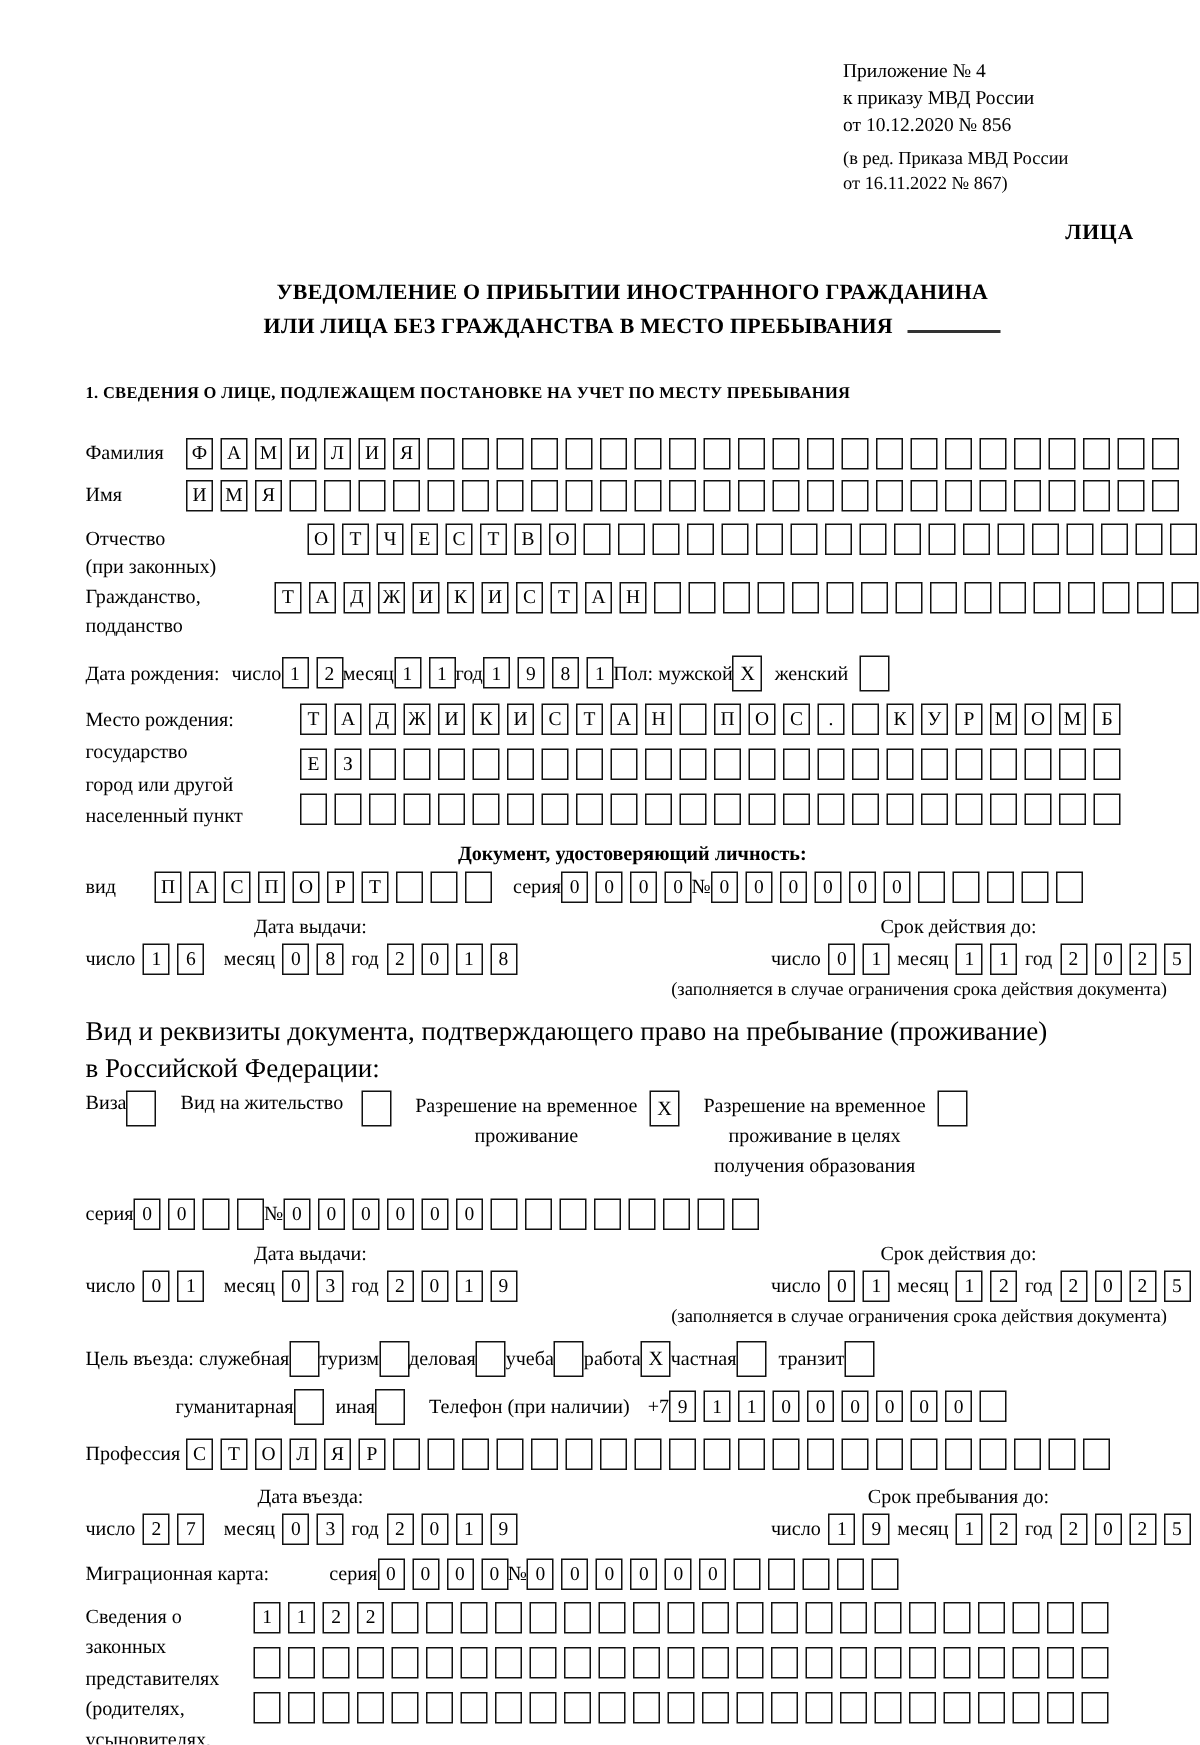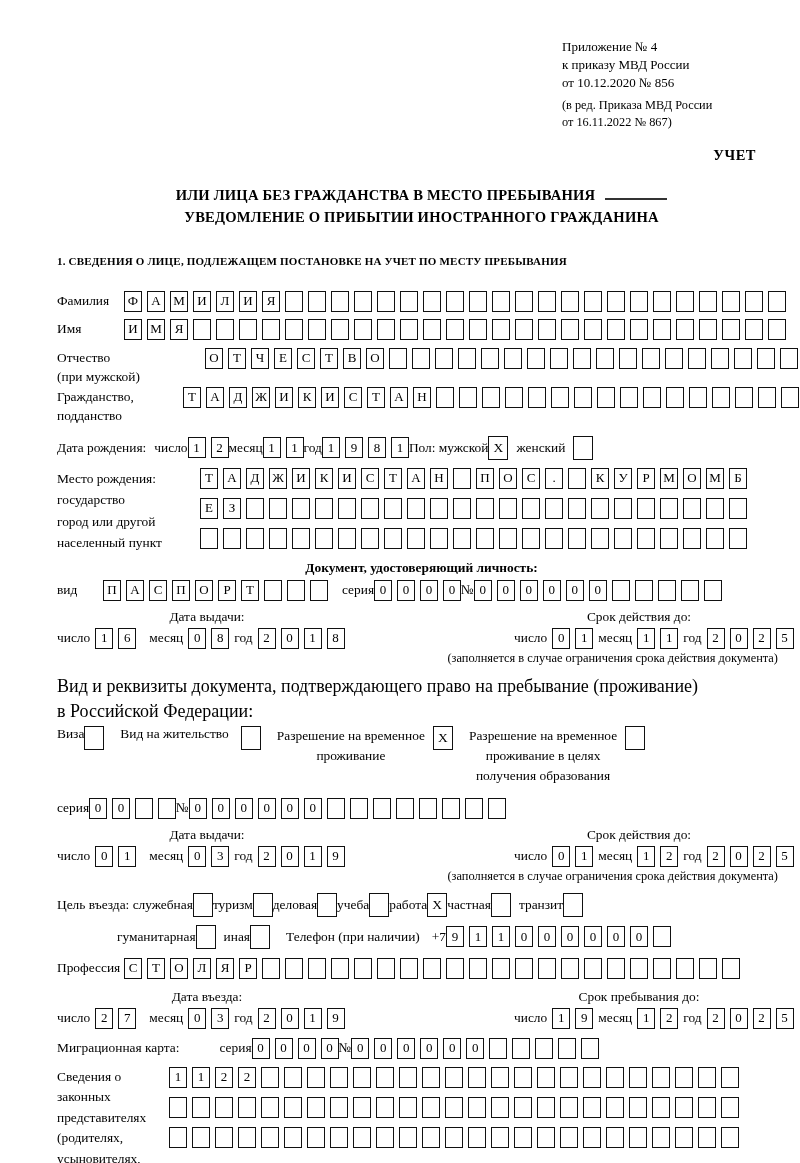--- a/index.html
+++ b/index.html
@@ -62,27 +62,27 @@
   <div class="appendix">
     <div>Приложение № 4</div>
     <div>к приказу МВД России</div>
     <div>от 10.12.2020 № 856</div>
     <div class="edition">
       <div>(в ред. Приказа МВД России</div>
       <div>от 16.11.2022 № 867)</div>
     </div>
   </div>
 
-  <div class="forma">УЧЕТ</div>
+  <div class="forma">ЛИЦА</div>
 
   <div class="title">
+    <div>УВЕДОМЛЕНИЕ О ПРИБЫТИИ ИНОСТРАННОГО ГРАЖДАНИНА</div>
     <div>
       <span>ИЛИ ЛИЦА БЕЗ ГРАЖДАНСТВА В МЕСТО ПРЕБЫВАНИЯ</span><span class="title-underline"></span>
     </div>
-    <div>УВЕДОМЛЕНИЕ О ПРИБЫТИИ ИНОСТРАННОГО ГРАЖДАНИНА</div>
   </div>
 
   <div class="s1-heading">1. СВЕДЕНИЯ О ЛИЦЕ, ПОДЛЕЖАЩЕМ ПОСТАНОВКЕ НА УЧЕТ ПО МЕСТУ ПРЕБЫВАНИЯ</div>
 
   <div class="frow mt24">
     <span class="lbl w-label">Фамилия</span>
     <span class="cells">
         <span class="cell">Ф</span>
         <span class="cell">А</span>
         <span class="cell">М</span>
@@ -146,21 +146,21 @@
         <span class="cell"></span>
         <span class="cell"></span>
         <span class="cell"></span>
         <span class="cell"></span>
       </span>
   </div>
 
   <div class="frow top mt8">
     <div class="lbl-col w-patro">
       <div>Отчество</div>
-      <div>(при мужской)</div>
+      <div>(при законных)</div>
     </div>
     <span class="cells">
         <span class="cell">О</span>
         <span class="cell">Т</span>
         <span class="cell">Ч</span>
         <span class="cell">Е</span>
         <span class="cell">С</span>
         <span class="cell">Т</span>
         <span class="cell">В</span>
         <span class="cell">О</span>

